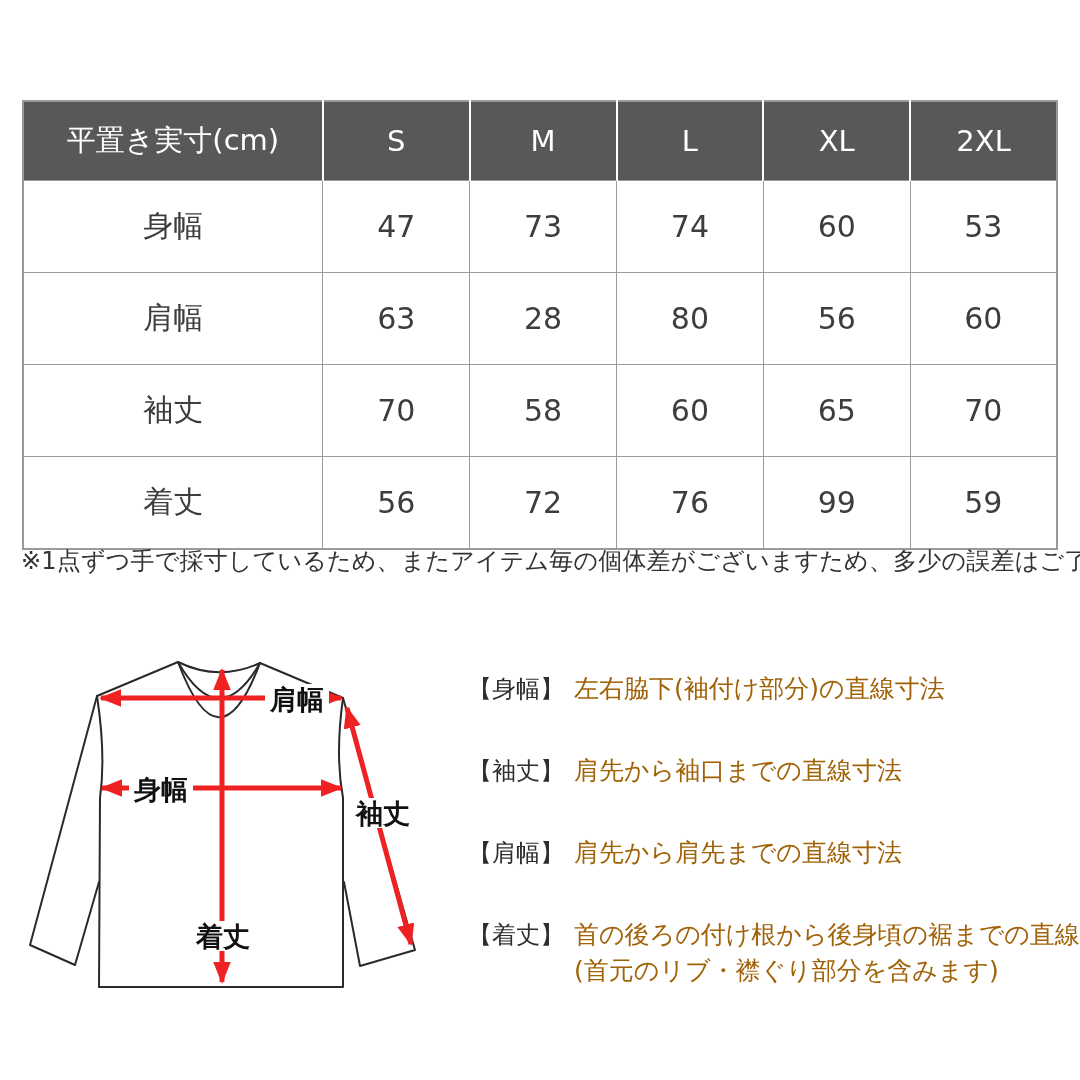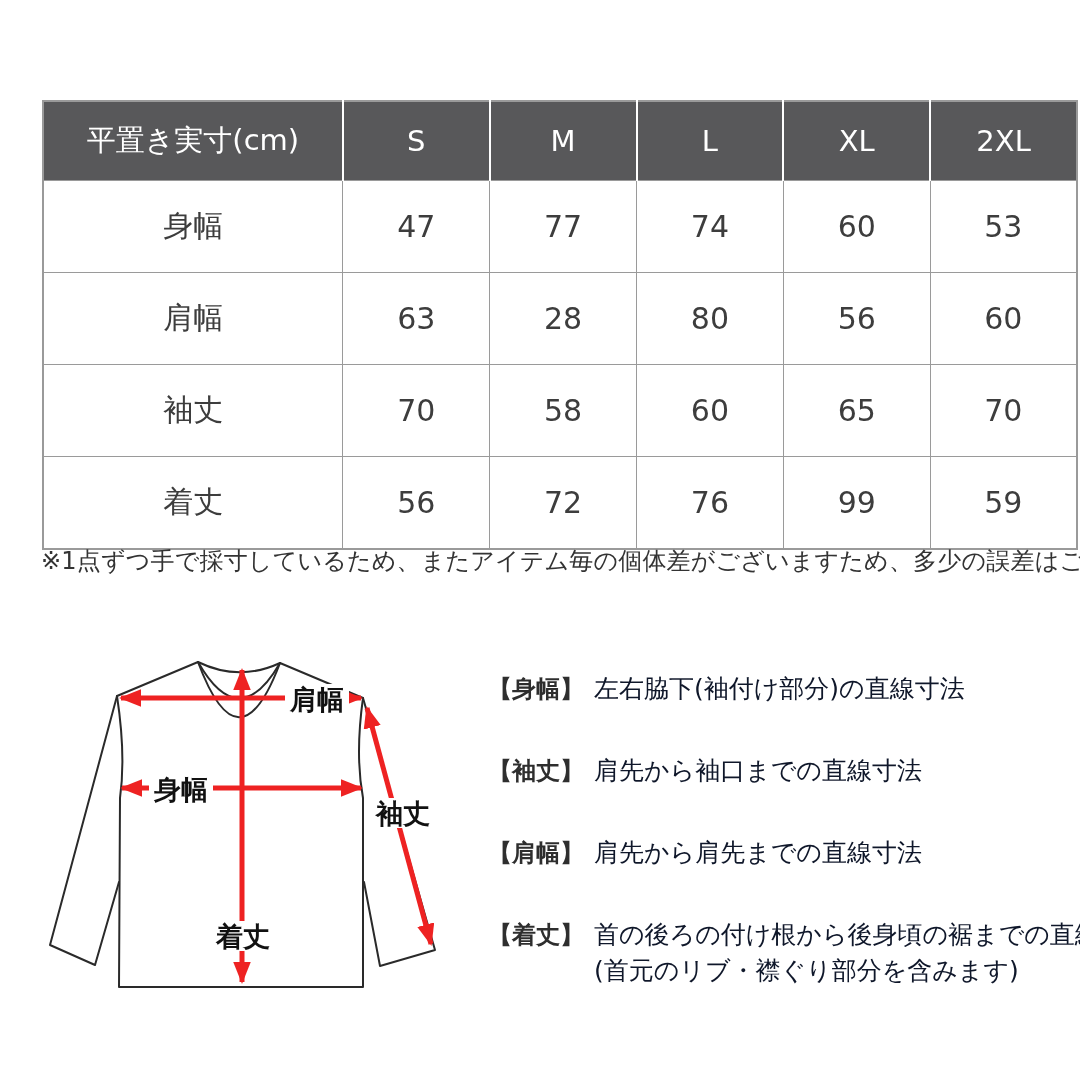--- a/index.html
+++ b/index.html
@@ -9,21 +9,21 @@
     --cell-text:#3d3d3d;
     --arrow:#ee2222;
     --outline:#2a2a2a;
   }
   html,body{margin:0;padding:0;}
   body{
     width:1080px;height:1080px;background:#ffffff;
     font-family:"DejaVu Sans","Liberation Sans",sans-serif;
     position:relative;overflow:hidden;
   }
-  .stage{position:absolute;inset:0;margin-left:20px;}
+  .stage{position:absolute;inset:0;}
 
   
   table.size-table{
     position:absolute;left:22px;top:100px;width:1036px;
     border-collapse:collapse;table-layout:fixed;
     border:2px solid var(--border);
   }
   table.size-table col.c-label{width:29%;}
   table.size-table col.c-size{width:14.2%;}
   table.size-table thead th{
@@ -53,24 +53,24 @@
   svg.shirt .lbl-bg{fill:#ffffff;}
   svg.shirt text{
     font-family:"DejaVu Sans","Liberation Sans",sans-serif;
     font-size:27px;font-weight:bold;fill:#111111;text-anchor:middle;
   }
 
   
   .defs{position:absolute;left:468px;top:671px;width:600px;}
   .def-row{display:flex;align-items:flex-start;margin-bottom:46px;}
   .def-term{
-    font-size:24px;font-weight:bold;color:#2e2e2e;
+    font-size:24px;font-weight:normal;color:#2e2e2e;
     white-space:nowrap;margin-right:10px;line-height:36px;flex-shrink:0;
   }
-  .def-desc{font-size:25px;color:#0f172a;line-height:36px;white-space:nowrap;}
+  .def-desc{font-size:25px;color:#a16207;line-height:36px;white-space:nowrap;}
 </style>
 </head>
 <body>
 
 <div class="stage">
 
   <table class="size-table">
     <colgroup>
       <col class="c-label">
         <col class="c-size">
@@ -86,21 +86,21 @@
           <th>M</th>
           <th>L</th>
           <th>XL</th>
           <th>2XL</th>
         </tr>
     </thead>
     <tbody>
         <tr>
           <th>身幅</th>
           <td>47</td>
-          <td>77</td>
+          <td>73</td>
           <td>74</td>
           <td>60</td>
           <td>53</td>
         </tr>
         <tr>
           <th>肩幅</th>
           <td>63</td>
           <td>28</td>
           <td>80</td>
           <td>56</td>

